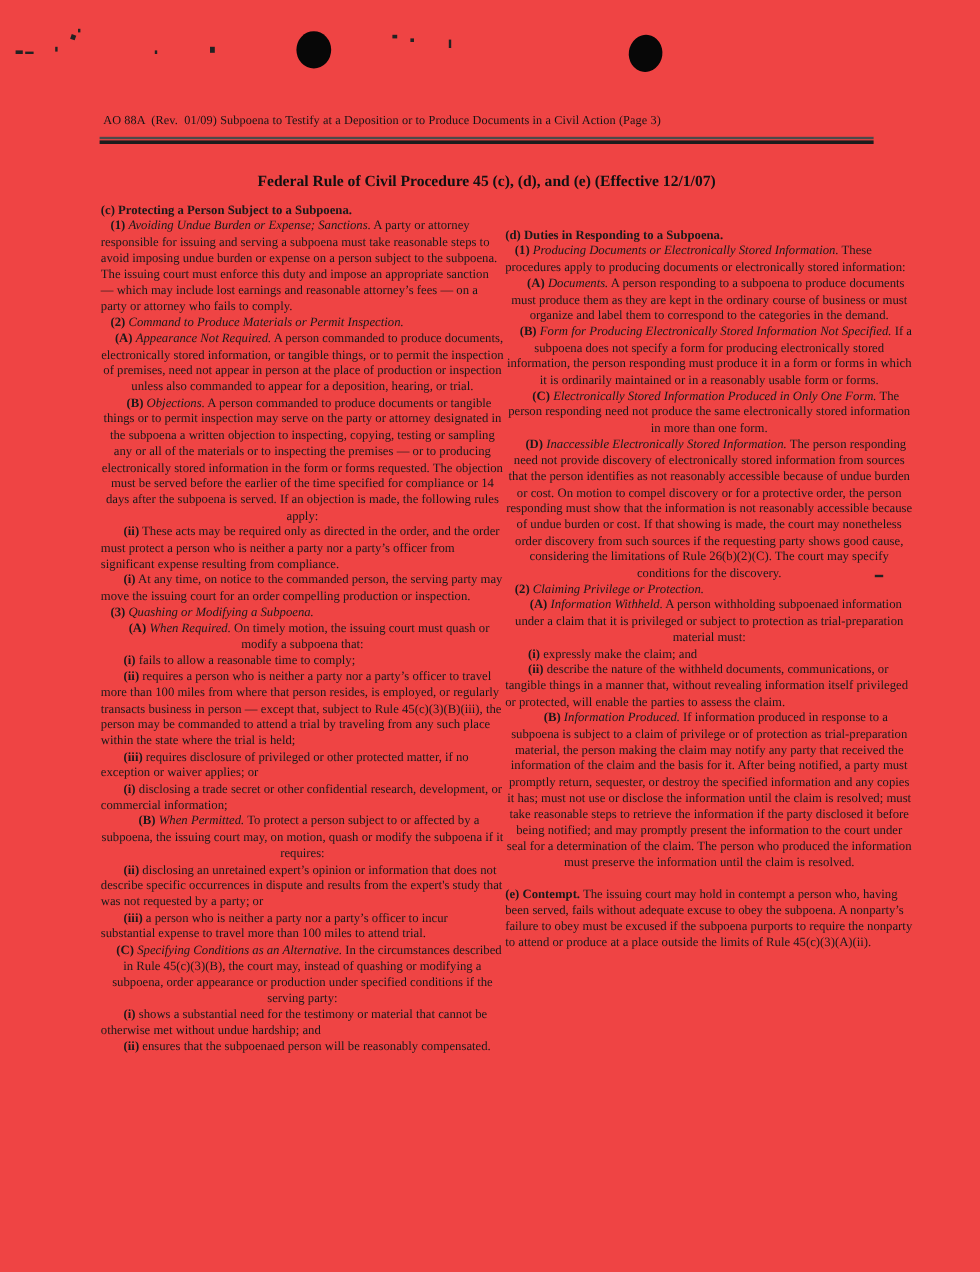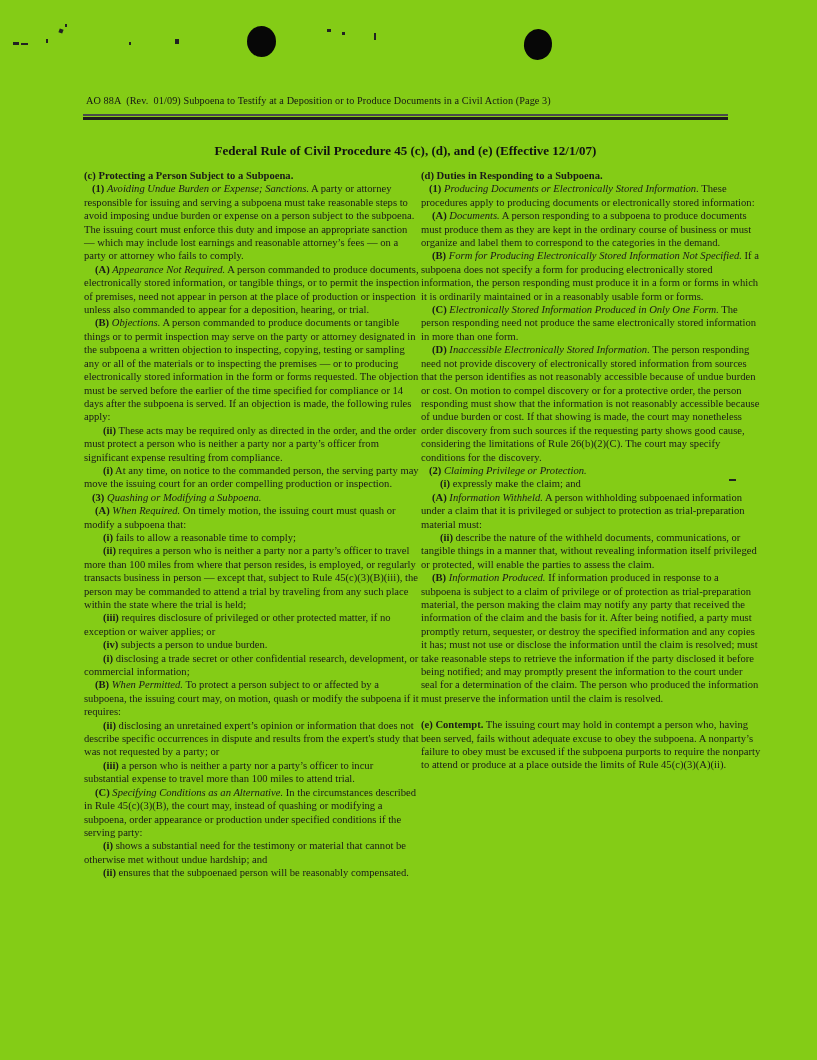--- a/index.html
+++ b/index.html
@@ -1,19 +1,19 @@
 <!DOCTYPE html>
 <html><head>
 <meta charset="utf-8">
 <style>
   html,body{margin:0;padding:0;background:#ffffff;}
   .page{
     position:relative;
     width:817px;height:1060px;
-    background:#84cc16;
+    background:#ef4444;
     overflow:hidden;
     font-family:"Liberation Serif", serif;
     color:#191919;
   }
   .hole{position:absolute;background:#070707;border-radius:50%;}
   .speck{position:absolute;background:#222;}
   .form-header{
     position:absolute;left:86px;top:95px;
     font-size:10.2px;letter-spacing:.1px;white-space:pre;
     color:#141414;
@@ -24,24 +24,24 @@
   .title{
     position:absolute;left:83px;top:143px;width:645px;margin:0;
     text-align:center;font-size:13px;font-weight:bold;color:#111;
   }
   .columns{
     position:absolute;left:84px;top:169px;width:680px;
     display:flex;gap:1px;
     font-size:10.6px;line-height:13.4px;
   }
   .col{width:336px;}
-  .col[data-col="right"]{width:340px;}
+  .col[data-col="right"]{width:340px;margin-top:21px;}
   .para{margin:0;text-align:left;}
   .para.l1{text-indent:8px;}
-  .para.l2{text-indent:11px;}
+  .para.l2{text-indent:11px;text-align:center;}
   .para.l3{text-indent:19px;}
   .para.gap{margin-top:13px;}
   .b{font-weight:bold;}
   .i{font-style:italic;}
   .bi{font-weight:normal;font-style:italic;}
 </style>
 </head>
 <body>
 
 <div class="page">
@@ -67,47 +67,47 @@
     <div class="rule-a"></div>
     <div class="rule-b"></div>
   </div>
 
   <h1 class="title">Federal Rule of Civil Procedure 45 (c), (d), and (e) (Effective 12/1/07)</h1>
 
   <div class="columns">
     <div class="col" data-col="left">
         <p class="para l0"><span class="b">(c) Protecting a Person Subject to a Subpoena.</span></p>
         <p class="para l1"><span class="b">(1) </span><span class="bi">Avoiding Undue Burden or Expense; Sanctions.</span><span> A party or attorney responsible for issuing and serving a subpoena must take reasonable steps to avoid imposing undue burden or expense on a person subject to the subpoena. The issuing court must enforce this duty and impose an appropriate sanction — which may include lost earnings and reasonable attorney’s fees — on a party or attorney who fails to comply.</span></p>
+        <p class="para l1"><span class="b">(2) </span><span class="bi">Command to Produce Materials or Permit Inspection.</span></p>
         <p class="para l2"><span class="b">(A) </span><span class="i">Appearance Not Required.</span><span> A person commanded to produce documents, electronically stored information, or tangible things, or to permit the inspection of premises, need not appear in person at the place of production or inspection unless also commanded to appear for a deposition, hearing, or trial.</span></p>
         <p class="para l2"><span class="b">(B) </span><span class="i">Objections.</span><span> A person commanded to produce documents or tangible things or to permit inspection may serve on the party or attorney designated in the subpoena a written objection to inspecting, copying, testing or sampling any or all of the materials or to inspecting the premises — or to producing electronically stored information in the form or forms requested. The objection must be served before the earlier of the time specified for compliance or 14 days after the subpoena is served. If an objection is made, the following rules apply:</span></p>
         <p class="para l3"><span class="b">(ii)</span><span> These acts may be required only as directed in the order, and the order must protect a person who is neither a party nor a party’s officer from significant expense resulting from compliance.</span></p>
         <p class="para l3"><span class="b">(i)</span><span> At any time, on notice to the commanded person, the serving party may move the issuing court for an order compelling production or inspection.</span></p>
         <p class="para l1"><span class="b">(3) </span><span class="bi">Quashing or Modifying a Subpoena.</span></p>
         <p class="para l2"><span class="b">(A) </span><span class="i">When Required.</span><span> On timely motion, the issuing court must quash or modify a subpoena that:</span></p>
         <p class="para l3"><span class="b">(i)</span><span> fails to allow a reasonable time to comply;</span></p>
         <p class="para l3"><span class="b">(ii)</span><span> requires a person who is neither a party nor a party’s officer to travel more than 100 miles from where that person resides, is employed, or regularly transacts business in person — except that, subject to Rule 45(c)(3)(B)(iii), the person may be commanded to attend a trial by traveling from any such place within the state where the trial is held;</span></p>
         <p class="para l3"><span class="b">(iii)</span><span> requires disclosure of privileged or other protected matter, if no exception or waiver applies; or</span></p>
-        <p class="para l3"><span class="b">(iv)</span><span> subjects a person to undue burden.</span></p>
         <p class="para l3"><span class="b">(i)</span><span> disclosing a trade secret or other confidential research, development, or commercial information;</span></p>
         <p class="para l2"><span class="b">(B) </span><span class="i">When Permitted.</span><span> To protect a person subject to or affected by a subpoena, the issuing court may, on motion, quash or modify the subpoena if it requires:</span></p>
         <p class="para l3"><span class="b">(ii)</span><span> disclosing an unretained expert’s opinion or information that does not describe specific occurrences in dispute and results from the expert's study that was not requested by a party; or</span></p>
         <p class="para l3"><span class="b">(iii)</span><span> a person who is neither a party nor a party’s officer to incur substantial expense to travel more than 100 miles to attend trial.</span></p>
         <p class="para l2"><span class="b">(C) </span><span class="i">Specifying Conditions as an Alternative.</span><span> In the circumstances described in Rule 45(c)(3)(B), the court may, instead of quashing or modifying a subpoena, order appearance or production under specified conditions if the serving party:</span></p>
         <p class="para l3"><span class="b">(i)</span><span> shows a substantial need for the testimony or material that cannot be otherwise met without undue hardship; and</span></p>
         <p class="para l3"><span class="b">(ii)</span><span> ensures that the subpoenaed person will be reasonably compensated.</span></p>
       </div>
     <div class="col" data-col="right">
         <p class="para l0"><span class="b">(d) Duties in Responding to a Subpoena.</span></p>
         <p class="para l1"><span class="b">(1) </span><span class="bi">Producing Documents or Electronically Stored Information.</span><span> These procedures apply to producing documents or electronically stored information:</span></p>
         <p class="para l2"><span class="b">(A) </span><span class="i">Documents.</span><span> A person responding to a subpoena to produce documents must produce them as they are kept in the ordinary course of business or must organize and label them to correspond to the categories in the demand.</span></p>
         <p class="para l2"><span class="b">(B) </span><span class="i">Form for Producing Electronically Stored Information Not Specified.</span><span> If a subpoena does not specify a form for producing electronically stored information, the person responding must produce it in a form or forms in which it is ordinarily maintained or in a reasonably usable form or forms.</span></p>
         <p class="para l2"><span class="b">(C) </span><span class="i">Electronically Stored Information Produced in Only One Form.</span><span> The person responding need not produce the same electronically stored information in more than one form.</span></p>
         <p class="para l2"><span class="b">(D) </span><span class="i">Inaccessible Electronically Stored Information.</span><span> The person responding need not provide discovery of electronically stored information from sources that the person identifies as not reasonably accessible because of undue burden or cost. On motion to compel discovery or for a protective order, the person responding must show that the information is not reasonably accessible because of undue burden or cost. If that showing is made, the court may nonetheless order discovery from such sources if the requesting party shows good cause, considering the limitations of Rule 26(b)(2)(C). The court may specify conditions for the discovery.</span></p>
         <p class="para l1"><span class="b">(2) </span><span class="bi">Claiming Privilege or Protection.</span></p>
+        <p class="para l2"><span class="b">(A) </span><span class="i">Information Withheld.</span><span> A person withholding subpoenaed information under a claim that it is privileged or subject to protection as trial-preparation material must:</span></p>
         <p class="para l3"><span class="b">(i)</span><span> expressly make the claim; and</span></p>
-        <p class="para l2"><span class="b">(A) </span><span class="i">Information Withheld.</span><span> A person withholding subpoenaed information under a claim that it is privileged or subject to protection as trial-preparation material must:</span></p>
         <p class="para l3"><span class="b">(ii)</span><span> describe the nature of the withheld documents, communications, or tangible things in a manner that, without revealing information itself privileged or protected, will enable the parties to assess the claim.</span></p>
         <p class="para l2"><span class="b">(B) </span><span class="i">Information Produced.</span><span> If information produced in response to a subpoena is subject to a claim of privilege or of protection as trial-preparation material, the person making the claim may notify any party that received the information of the claim and the basis for it. After being notified, a party must promptly return, sequester, or destroy the specified information and any copies it has; must not use or disclose the information until the claim is resolved; must take reasonable steps to retrieve the information if the party disclosed it before being notified; and may promptly present the information to the court under seal for a determination of the claim. The person who produced the information must preserve the information until the claim is resolved.</span></p>
         <p class="para l0 gap"><span class="b">(e) Contempt.</span><span> The issuing court may hold in contempt a person who, having been served, fails without adequate excuse to obey the subpoena. A nonparty’s failure to obey must be excused if the subpoena purports to require the nonparty to attend or produce at a place outside the limits of Rule 45(c)(3)(A)(ii).</span></p>
       </div>
   </div>
 
 </div>
 
 </body></html>

